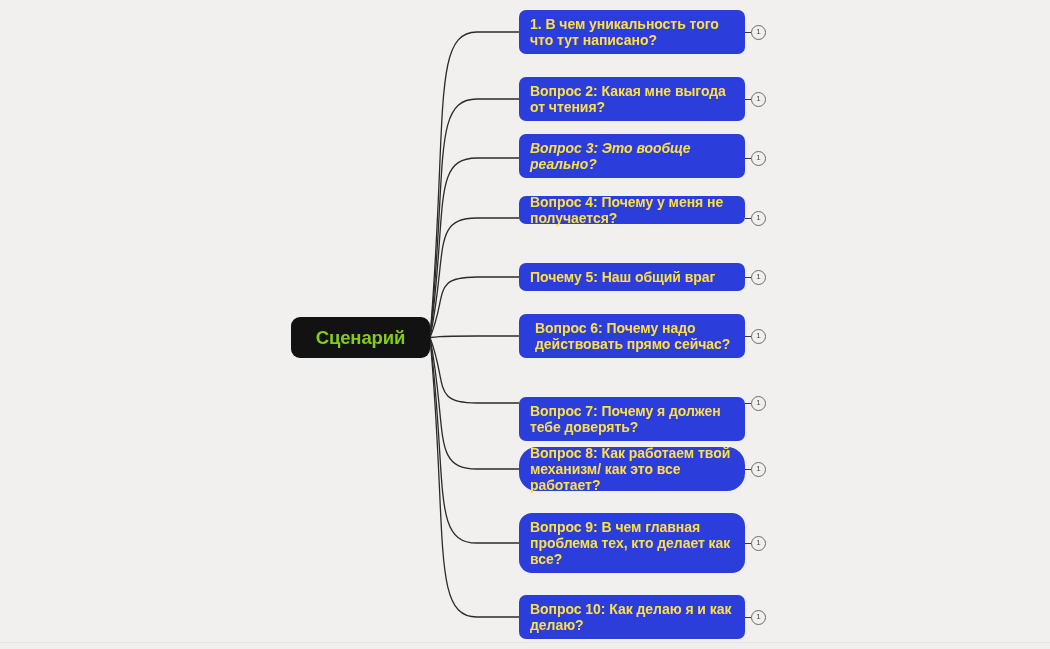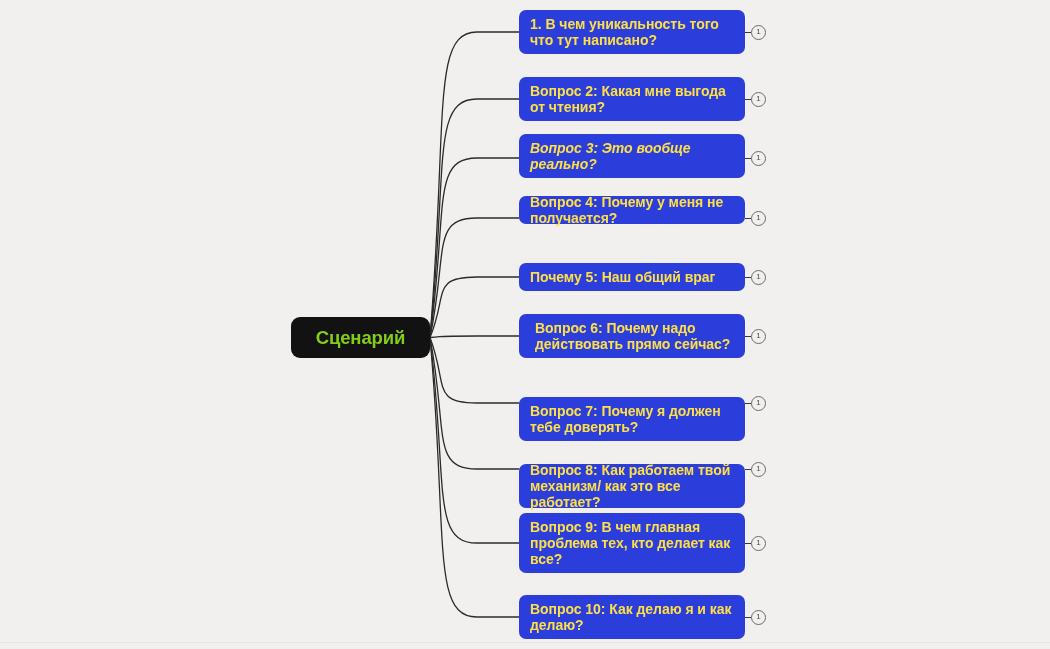--- a/index.html
+++ b/index.html
@@ -172,28 +172,28 @@
       <div class="node-badge" style="left: 751px; top: 328.5px;">
         <span class="node-badge-count">1</span>
       </div>
       <div class="topic-node" style="top: 381px; height: 44px; margin-top: 16px;">
         <span class="topic-node-label">Вопрос 7: Почему я должен тебе доверять?</span>
       </div>
       <div class="badge-stub" style="left: 745px; top: 403px;"></div>
       <div class="node-badge" style="left: 751px; top: 395.5px;">
         <span class="node-badge-count">1</span>
       </div>
-      <div class="topic-node" style="top: 464px; height: 44px;">
+      <div class="topic-node" style="top: 447px; height: 44px; border-radius: 18px;">
         <span class="topic-node-label">Вопрос 8: Как работаем твой механизм/ как это все работает?</span>
       </div>
       <div class="badge-stub" style="left: 745px; top: 469px;"></div>
       <div class="node-badge" style="left: 751px; top: 461.5px;">
         <span class="node-badge-count">1</span>
       </div>
-      <div class="topic-node" style="top: 513px; height: 60px;">
+      <div class="topic-node" style="top: 513px; height: 60px; border-radius: 13px;">
         <span class="topic-node-label">Вопрос 9: В чем главная проблема тех, кто делает как все?</span>
       </div>
       <div class="badge-stub" style="left: 745px; top: 543px;"></div>
       <div class="node-badge" style="left: 751px; top: 535.5px;">
         <span class="node-badge-count">1</span>
       </div>
       <div class="topic-node" style="top: 595px; height: 44px;">
         <span class="topic-node-label">Вопрос 10: Как делаю я и как делаю?</span>
       </div>
       <div class="badge-stub" style="left: 745px; top: 617px;"></div>

